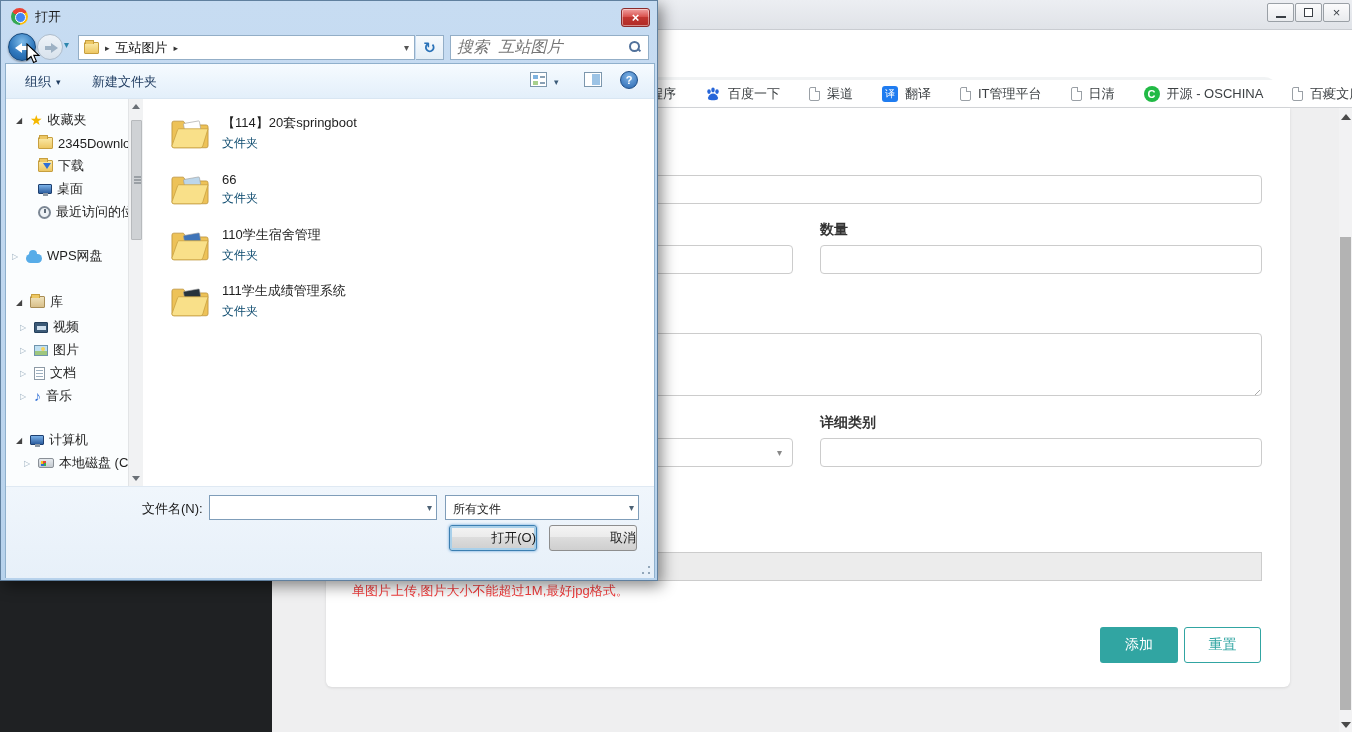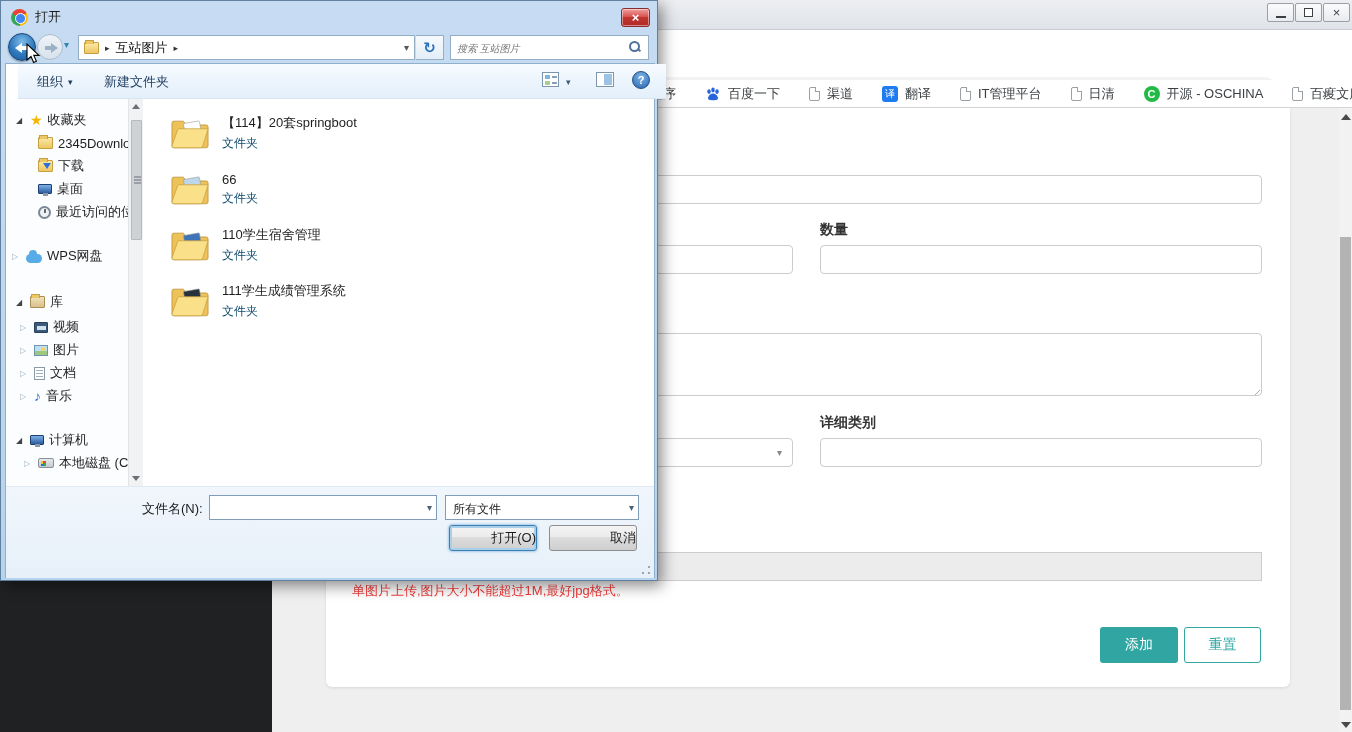--- a/index.html
+++ b/index.html
@@ -60,21 +60,21 @@
     border:1px solid #31a5a2; border-radius:3px; font-size:14px; font-family:inherit; }
 
   .pg-scroll { position:absolute; left:1339px; top:0; width:13px; height:624px; background:#f2f2f3; }
   .pg-thumb { position:absolute; left:1px; top:129px; width:11px; height:473px; background:#b3b3b3; }
   .tri-up { position:absolute; left:2px; top:6px; width:0; height:0; border-left:5px solid transparent; border-right:5px solid transparent; border-bottom:6px solid #4a4a4a; }
   .tri-dn { position:absolute; left:2px; bottom:4px; width:0; height:0; border-left:5px solid transparent; border-right:5px solid transparent; border-top:6px solid #4a4a4a; }
 
   
   .dialog { position:absolute; left:0; top:0; width:658px; height:581px; z-index:50;
     background:linear-gradient(#c7dcf2,#b7d2ec); border:1px solid #60809f; box-shadow:4px 5px 14px rgba(0,0,0,.45); }
-  .dlg-title { position:absolute; left:10px; top:7px; display:flex; align-items:center; gap:7px; }
+  .dlg-title { position:absolute; left:10px; top:7px; display:flex; align-items:flex-start; gap:7px; }
   .chrome-logo { width:17px; height:17px; border-radius:50%; position:relative;
     background:conic-gradient(from -60deg,#ea4335 0 33%,#fbbc05 33% 66%,#34a853 66% 100%); }
   .chrome-logo::after { content:""; position:absolute; left:4px; top:4px; width:9px; height:9px; border-radius:50%;
     background:#4285f4; border:1.5px solid #fff; }
   .dlg-title-text { font-size:13px; color:#1b1b1b; }
   .dlg-close { position:absolute; left:620px; top:7px; width:29px; height:19px; border:1px solid #8c2b2b; border-radius:3px;
     background:linear-gradient(#f0a1a1,#d9534f 45%,#c23732 46%,#b02a25); color:#fff; font-size:13px; font-weight:bold;
     display:flex; align-items:center; justify-content:center; box-shadow:inset 0 0 0 1px rgba(255,255,255,.45); }
 
   .nav-btn { position:absolute; border-radius:50%; }
@@ -94,27 +94,27 @@
   .crumb-box { position:absolute; left:77px; top:34px; width:337px; height:25px; background:#fff; border:1px solid #93aec7;
     display:flex; align-items:center; padding:0 5px; gap:6px; }
   .crumb-sep { font-size:9px; color:#333; }
   .crumb-text { font-size:13px; color:#111; }
   .crumb-caret { margin-left:auto; font-size:10px; color:#555; }
   .refresh-box { position:absolute; left:415px; top:34px; width:28px; height:25px; background:linear-gradient(#f6fafd,#e4eef7);
     border:1px solid #93aec7; border-left:none; display:flex; align-items:center; justify-content:center;
     color:#2a72b8; font-size:15px; font-weight:bold; }
   .search-box { position:absolute; left:449px; top:34px; width:199px; height:25px; background:#fff; border:1px solid #93aec7; }
   .search-box input { position:absolute; left:6px; top:3px; width:165px; height:18px; border:none; outline:none;
-    font-style:italic; font-size:10px; color:#7e8c9a; background:transparent; font-family:Liberation Serif, serif; }
+    font-style:italic; font-size:16px; color:#7e8c9a; background:transparent; font-family:Liberation Mono, monospace; }
   .search-box .mag2 { position:absolute; right:7px; top:5px; width:12px; height:12px; }
   .mag2::before { content:""; position:absolute; left:0; top:0; width:7px; height:7px; border:2px solid #51719b; border-radius:50%; }
   .mag2::after { content:""; position:absolute; left:8px; top:8px; width:4px; height:2px; background:#51719b; transform:rotate(45deg); }
 
   .dlg-frame { position:absolute; left:4px; top:62px; width:650px; height:515px; background:#fff; border:1px solid #8fb0cc; }
-  .cmdbar { position:absolute; left:12px; top:0; width:648px; height:35px;
+  .cmdbar { position:absolute; left:0; top:0; width:648px; height:35px;
     background:linear-gradient(#f6fbff,#e3effa); border-bottom:1px solid #d9e6f2; }
   .cmd-item { position:absolute; top:9px; font-size:13px; color:#1d3a5f; display:flex; align-items:center; gap:5px; }
   .cmd-caret { font-size:9px; color:#1d3a5f; }
   .views-ico { position:absolute; left:524px; top:8px; width:17px; height:15px; border:1px solid #7c97ad; background:#fff; }
   .views-ico::before { content:""; position:absolute; left:2px; top:2px; width:5px; height:4px; background:#7fb3e0; }
   .views-ico::after { content:""; position:absolute; left:2px; top:8px; width:5px; height:4px; background:#a8d08d; }
   .views-ico .ln { position:absolute; left:9px; top:3px; width:5px; height:1.5px; background:#8aa1b5; box-shadow:0 6px 0 #8aa1b5; }
   .views-caret { position:absolute; left:548px; top:13px; font-size:9px; color:#3a5a78; }
   .pane-ico { position:absolute; left:578px; top:8px; width:18px; height:15px; border:1px solid #7c97ad; background:#fff; }
   .pane-ico::after { content:""; position:absolute; right:1px; top:1px; width:8px; height:11px; background:#9cc3e5; }

